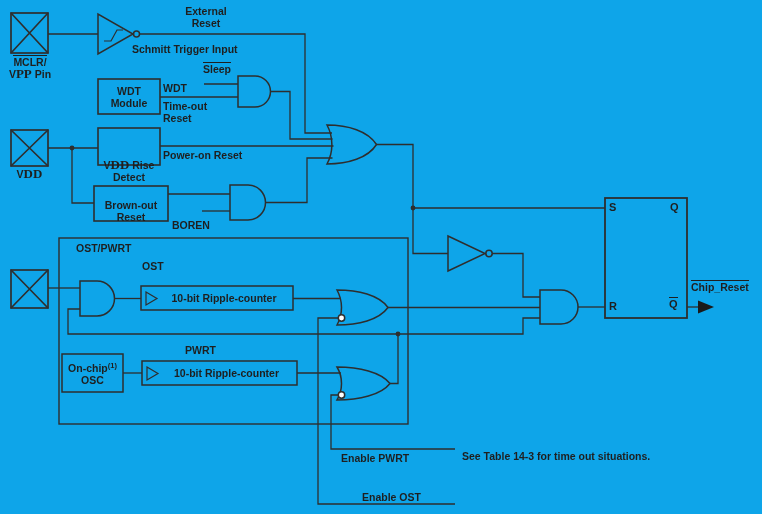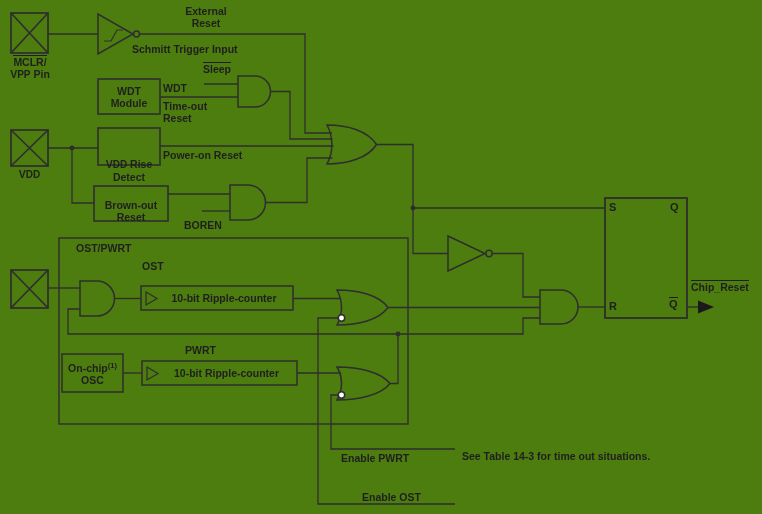--- a/index.html
+++ b/index.html
@@ -1,32 +1,32 @@
 <!DOCTYPE html>
 <html><head>
 <meta charset="utf-8">
 <style>
   html,body{margin:0;padding:0;background:#ffffff;}
   .canvas{
-    position:relative;width:762px;height:514px;background:#4d7c0f;
+    position:relative;width:762px;height:514px;background:#0ea5e9;
     font-family:"Liberation Sans",sans-serif;overflow:hidden;
   }
   svg{position:absolute;left:0;top:0;}
   .lbl{
     position:absolute;font:bold 10.5px "Liberation Sans",sans-serif;
     color:#1f1f1f;white-space:nowrap;line-height:12px;
   }
   .ctr{text-align:center;}
   .boxtext{
     position:absolute;display:flex;flex-direction:column;align-items:center;
     justify-content:center;font:bold 10.5px "Liberation Sans",sans-serif;
     color:#1f1f1f;line-height:12px;text-align:center;white-space:nowrap;
   }
   .ovl{display:inline-block;border-top:1.4px solid #1f1f1f;line-height:11px;padding-top:1px;}
-  .sm{font-size:10px;}
+  .sm{font-size:13px;font-family:Liberation Serif, serif;}
   .sup{font-size:7.5px;vertical-align:4px;}
   .ff{font:bold 11px "Liberation Sans",sans-serif;}
 </style>
 </head>
 <body>
 
 <div class="canvas">
 
   <svg width="762" height="514" viewBox="0 0 762 514" fill="none" stroke="#2e2e2e" stroke-width="1.3">
 
@@ -177,21 +177,21 @@
 
   <div class="lbl ctr" style="left:11px;top:168px;width:37px;">
     <span>V</span><span class="sm">DD</span>
   </div>
 
   <div class="boxtext" style="left:94px;top:186px;width:74px;height:49px;">
     <span>Brown-out</span>
     <span>Reset</span>
   </div>
 
-  <div class="lbl" style="left:184px;top:219px;text-align:center;">BOREN</div>
+  <div class="lbl" style="left:172px;top:219px;text-align:center;">BOREN</div>
 
   <div class="lbl" style="left:76px;top:242px;">OST/PWRT</div>
 
   <div class="lbl" style="left:142px;top:260px;">OST</div>
 
   <div class="boxtext" style="left:155px;top:286px;width:138px;height:24px;">
     <span>10-bit Ripple-counter</span>
   </div>
 
   <div class="lbl" style="left:144px;top:344px;padding-left:41px;">PWRT</div>

